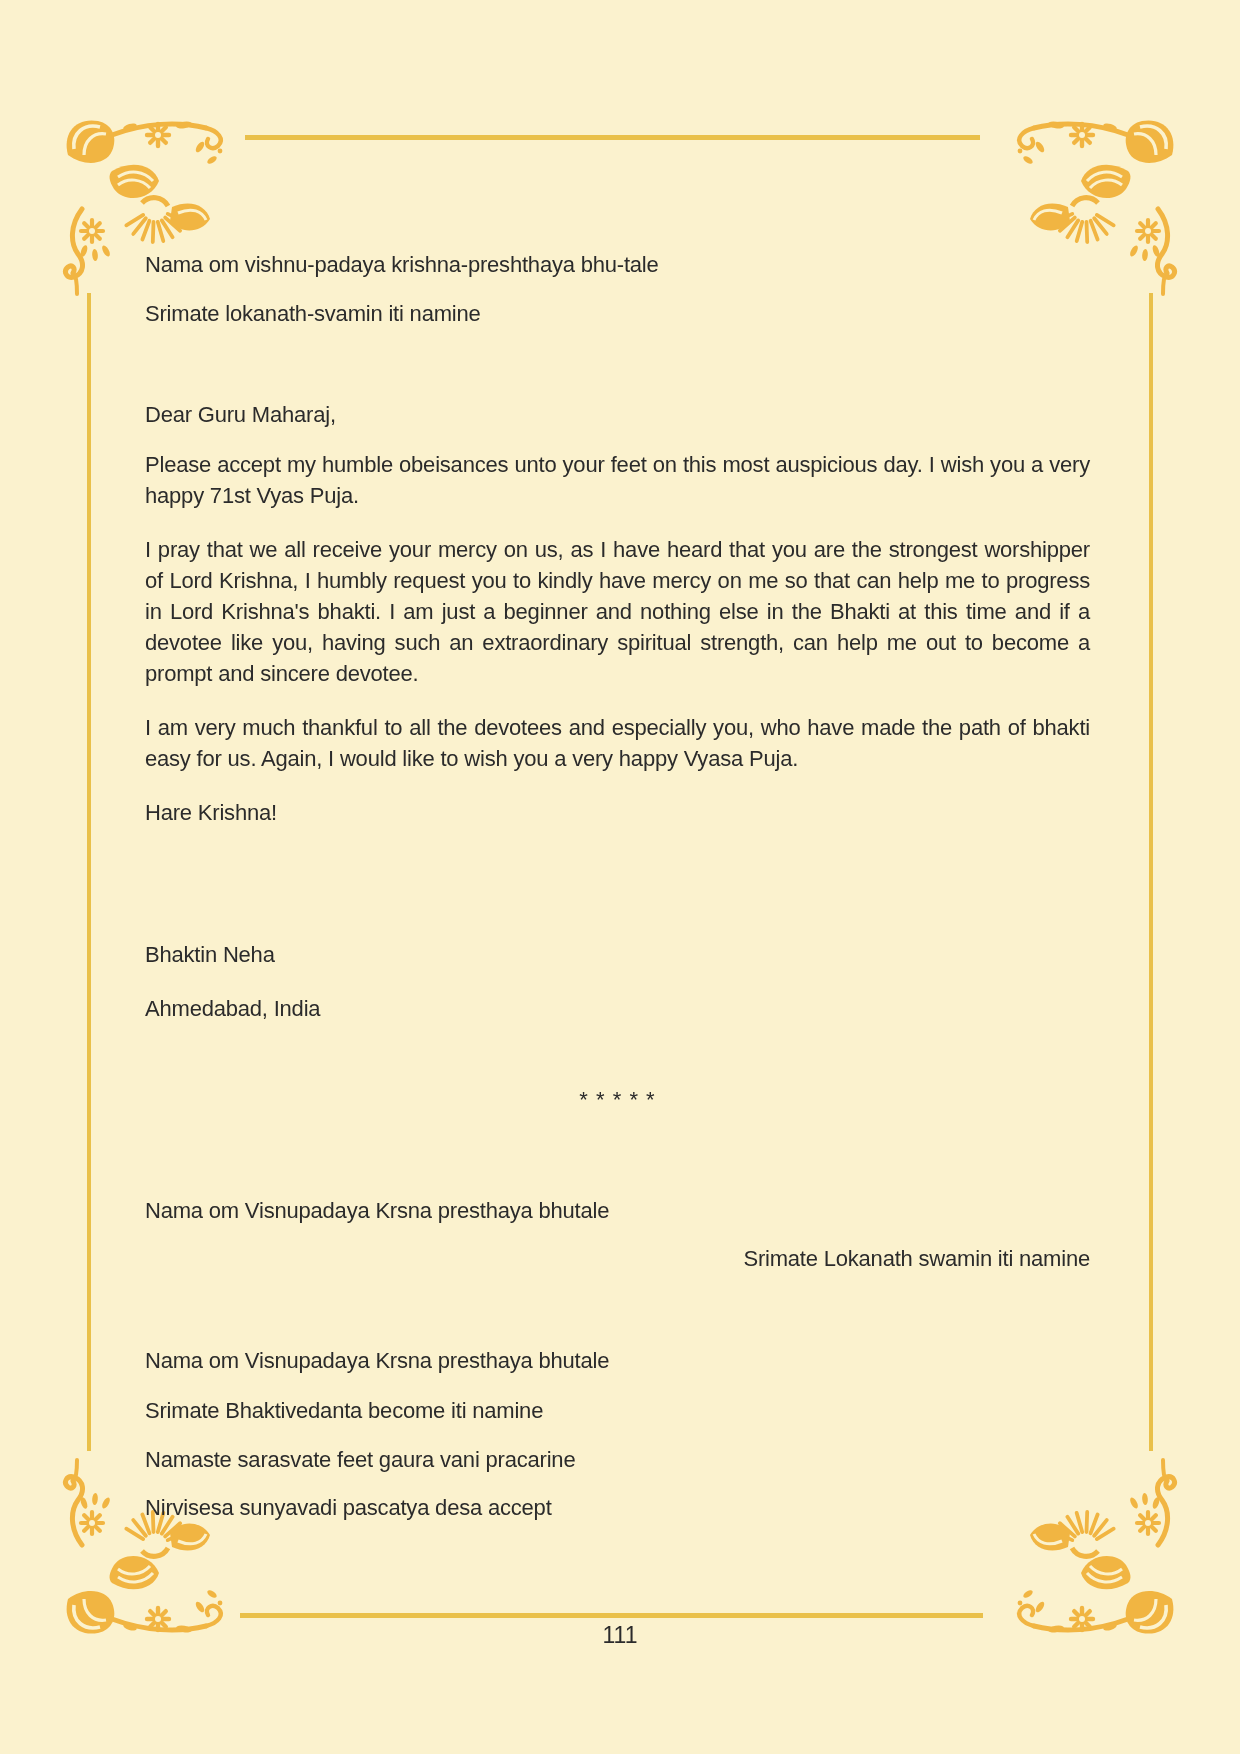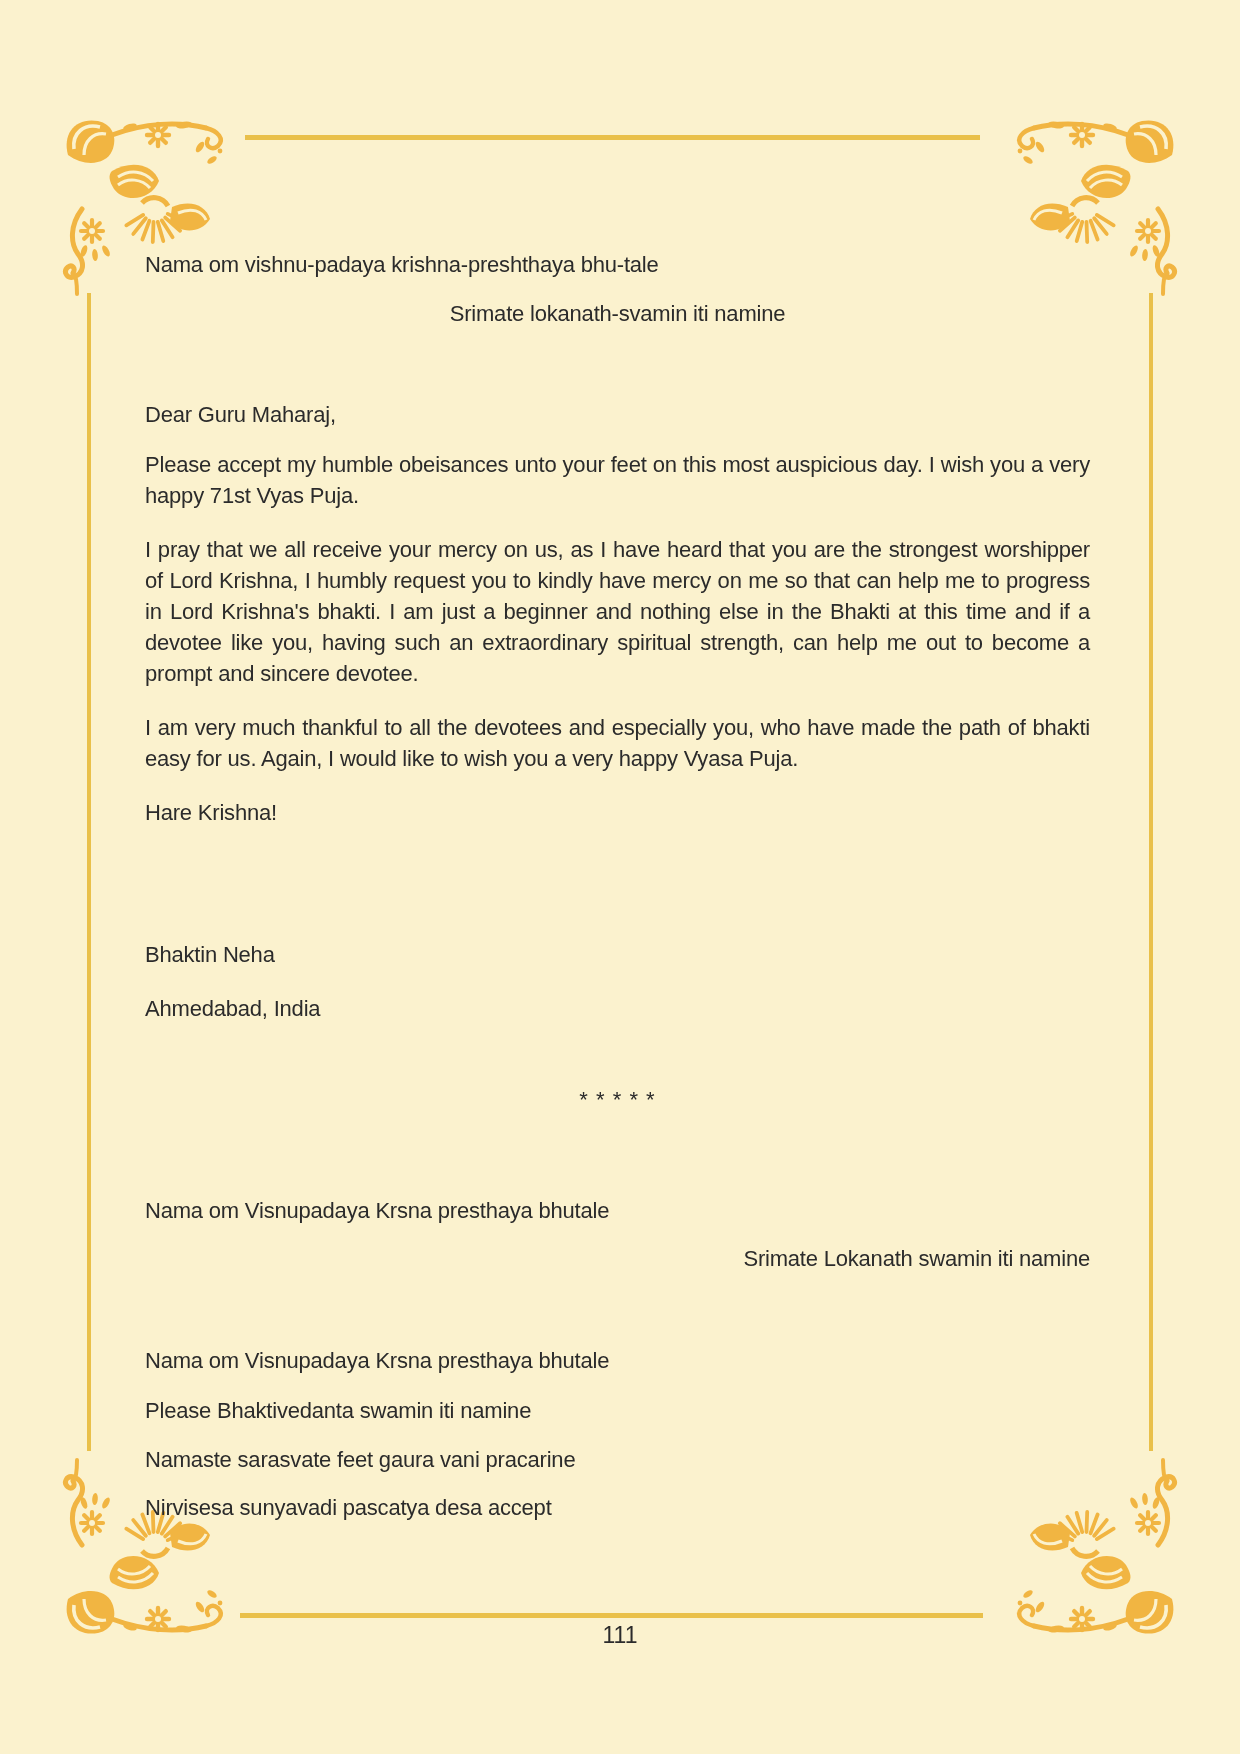--- a/index.html
+++ b/index.html
@@ -35,21 +35,21 @@
     font-size:22px;line-height:30px;letter-spacing:-0.2px;
     white-space:nowrap;
   }
   .para{white-space:normal;text-align:justify;line-height:31px;}
   .stars{text-align:center;white-space:normal;letter-spacing:1px;}
   .pagenum{
     position:absolute;left:0;top:1622px;width:1240px;
     text-align:center;font-size:23px;letter-spacing:0;
   }
   
-  .y-inv1a{top:250px;} .y-inv1b{top:299px;text-align:center;}
+  .y-inv1a{top:250px;} .y-inv1b{top:299px;}
   .y-salut{top:400px;}
   .y-para1{top:449px;} .y-para2{top:534px;} .y-para3{top:712px;}
   .y-hare {top:798px;}
   .y-close1{top:901px;} .y-close2{top:940px;} .y-close3{top:994px;}
   .y-stars{top:1085px;}
   .y-inv2a{top:1196px;} .y-inv2b{top:1244px;text-align:right;}
   .y-inv3a{top:1346px;} .y-inv3b{top:1396px;} .y-inv3c{top:1445px;} .y-inv3d{top:1493px;}
 </style>
 </head>
 <body>
@@ -146,19 +146,19 @@
 
   <div class="tblock y-close3">Ahmedabad, India</div>
   <div class="tblock y-close2">Bhaktin Neha</div>
 
   <div class="tblock stars y-stars">* * * * *</div>
 
   <div class="tblock y-inv2a">Nama om Visnupadaya Krsna presthaya bhutale</div>
   <div class="tblock y-inv2b">Srimate Lokanath swamin iti namine</div>
 
   <div class="tblock y-inv3a">Nama om Visnupadaya Krsna presthaya bhutale</div>
-  <div class="tblock y-inv3b">Please Bhaktivedanta swamin iti namine</div>
+  <div class="tblock y-inv3b">Srimate Bhaktivedanta become iti namine</div>
   <div class="tblock y-inv3c">Namaste sarasvate feet gaura vani pracarine</div>
   <div class="tblock y-inv3d">Nirvisesa sunyavadi pascatya desa accept</div>
 
   <div class="pagenum">111</div>
 
 </div>
 
 </body></html>

